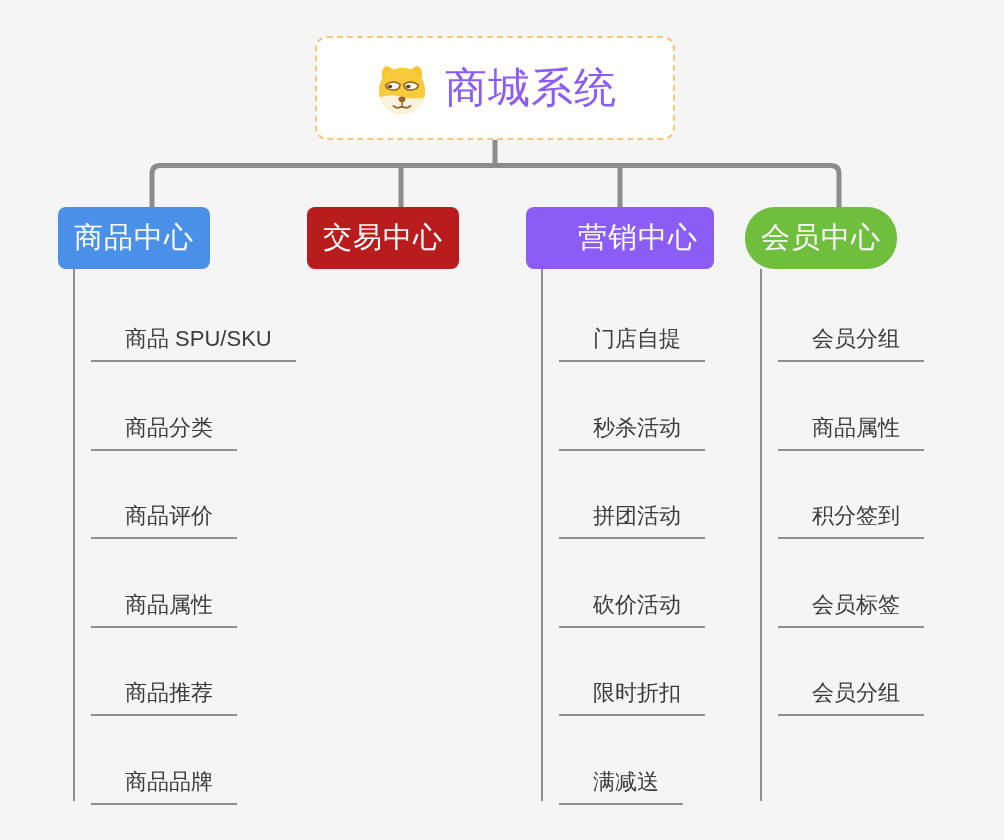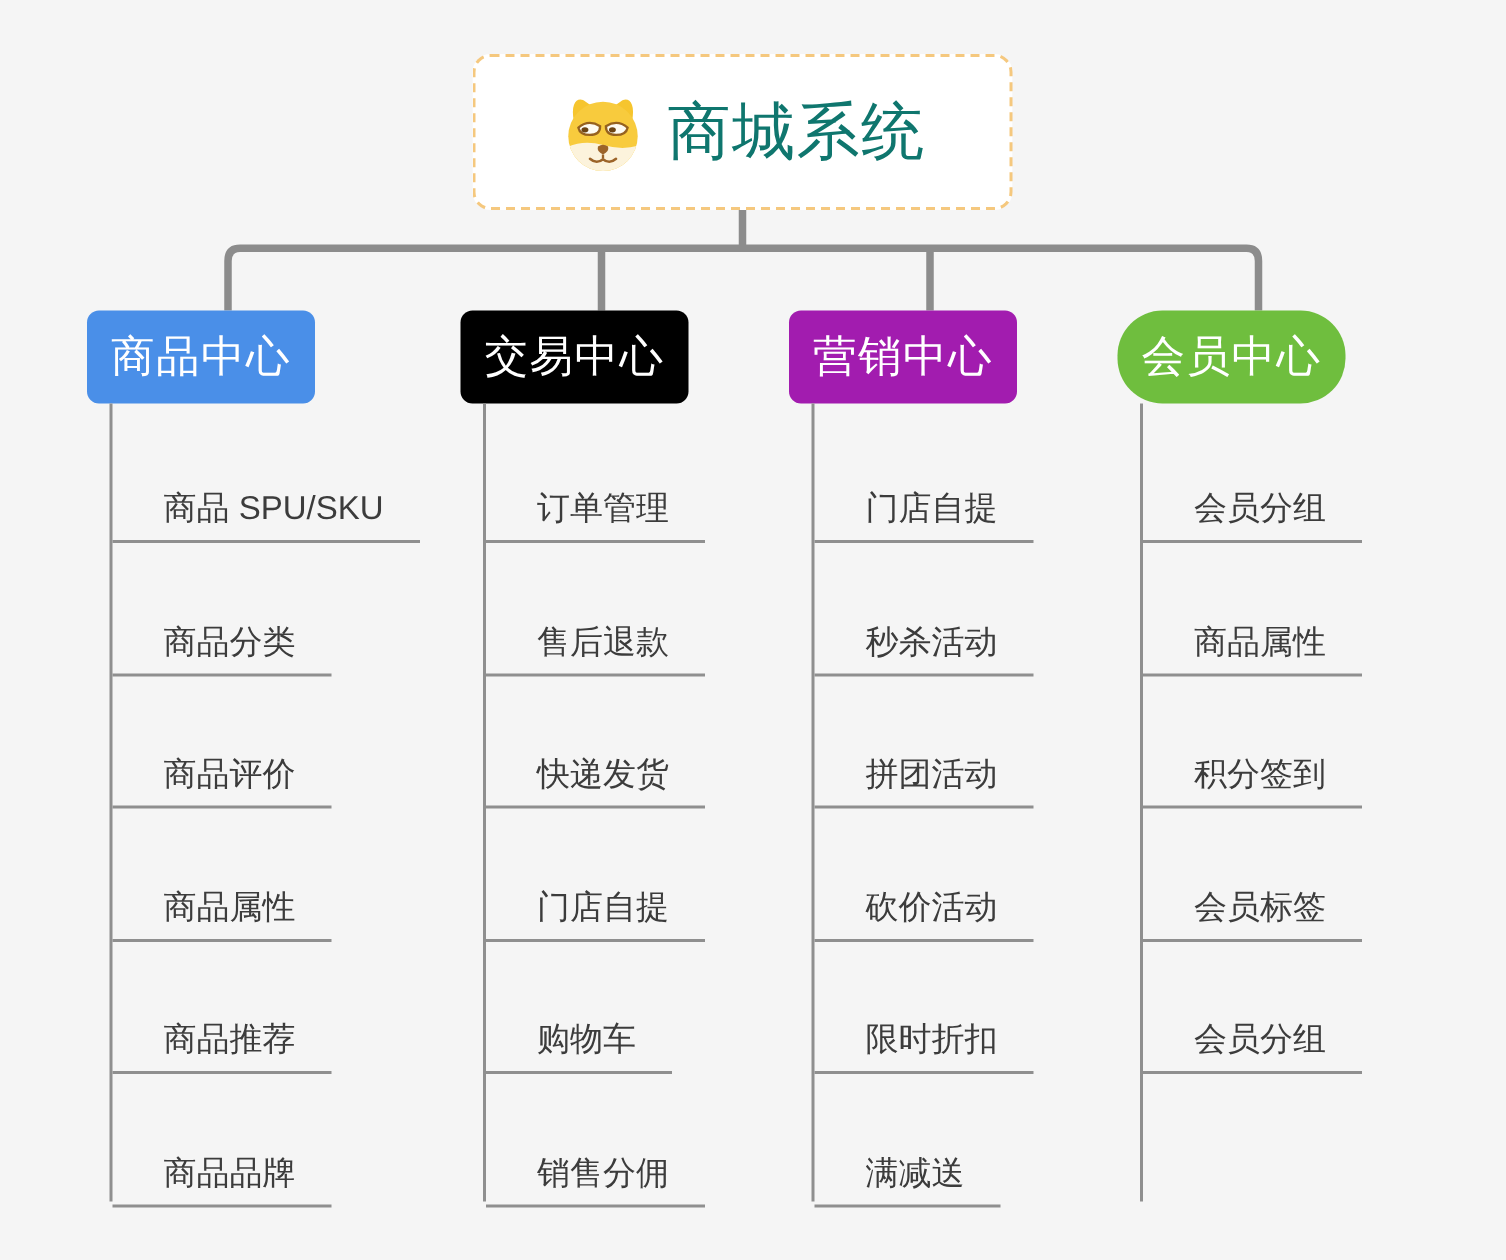--- a/index.html
+++ b/index.html
@@ -34,21 +34,21 @@
   }
   .b0{left:58px}.b1{left:307px}.b2{left:526px}.b3{left:745px}
 
   
   .column{
     position:absolute;top:269px;height:532px;width:240px;
     border-left:2px solid #8f8f8f;
   }
   .c0{left:73px}.c1{left:322px}.c2{left:541px}.c3{left:760px}
   .leaf{
-    position:absolute;left:0;width:max-content;height:46px;
+    position:absolute;left:16px;width:max-content;height:46px;
     display:flex;align-items:flex-end;
     padding:0 24px 6px 34px;
     border-bottom:2px solid #8f8f8f;
     font-size:22px;color:#3c3c3c;white-space:nowrap;
     box-sizing:content-box;
     cursor:pointer;
   }
   .l0{top:39px}.l1{top:128px}.l2{top:216px}.l3{top:305px}.l4{top:393px}.l5{top:482px}
 </style>
 </head>
@@ -77,45 +77,37 @@
       <g>
         <path d="M13 25 Q20 19 28 24 Q28 30 21 30 Q14 30 13 25 Z" fill="#fdfbf2" stroke="#96621f" stroke-width="1.6"></path>
         <ellipse cx="17.5" cy="26.5" rx="2.4" ry="1.8" fill="#6b4414"></ellipse>
         <path d="M47 25 Q40 19 32 24 Q32 30 39 30 Q46 30 47 25 Z" fill="#fdfbf2" stroke="#96621f" stroke-width="1.6"></path>
         <ellipse cx="36.5" cy="26.5" rx="2.4" ry="1.8" fill="#6b4414"></ellipse>
       </g>
       <path d="M26.5 38 Q30 35.8 33.5 38 Q34.5 41.5 30 43.5 Q25.5 41.5 26.5 38 Z" fill="#9c6429"></path>
       <path d="M30 43.5 V46" stroke="#9c6429" stroke-width="1.6" fill="none"></path>
       <path d="M21 46.5 Q25.5 50.5 30 46.8 Q34.5 50.5 39 46.5" stroke="#9c6429" stroke-width="1.8" fill="none" stroke-linecap="round"></path>
     </svg>
-    <span class="root-label" style="color: #0f766e;">商城系统</span>
+    <span class="root-label" style="color: #8b5cf6;">商城系统</span>
   </div>
 
   <div class="branch-box b0" style="background-color: rgb(74, 143, 232);">商品中心</div>
-  <div class="branch-box b1" style="background-color: #000000;">交易中心</div>
-  <div class="branch-box b2" style="background-color: #a21caf;">营销中心</div>
+  <div class="branch-box b1" style="background-color: #b91c1c;">交易中心</div>
+  <div class="branch-box b2" style="background-color: #8b5cf6; padding-left: 36px;">营销中心</div>
   <div class="branch-box b3" style="background-color: rgb(111, 190, 62); border-radius: 30px;">会员中心</div>
 
   <div class="column c0">
     <div class="leaf l0">商品 SPU/SKU</div>
     <div class="leaf l1">商品分类</div>
     <div class="leaf l2">商品评价</div>
     <div class="leaf l4">商品推荐</div>
     <div class="leaf l3">商品属性</div>
     <div class="leaf l5">商品品牌</div>
   </div>
 
-  <div class="column c1">
-    <div class="leaf l0">订单管理</div>
-    <div class="leaf l1">售后退款</div>
-    <div class="leaf l2">快递发货</div>
-    <div class="leaf l3">门店自提</div>
-    <div class="leaf l4">购物车</div>
-    <div class="leaf l5">销售分佣</div>
-  </div>
 
   <div class="column c2">
     <div class="leaf l0">门店自提</div>
     <div class="leaf l1">秒杀活动</div>
     <div class="leaf l2">拼团活动</div>
     <div class="leaf l3">砍价活动</div>
     <div class="leaf l4">限时折扣</div>
     <div class="leaf l5">满减送</div>
   </div>
 

